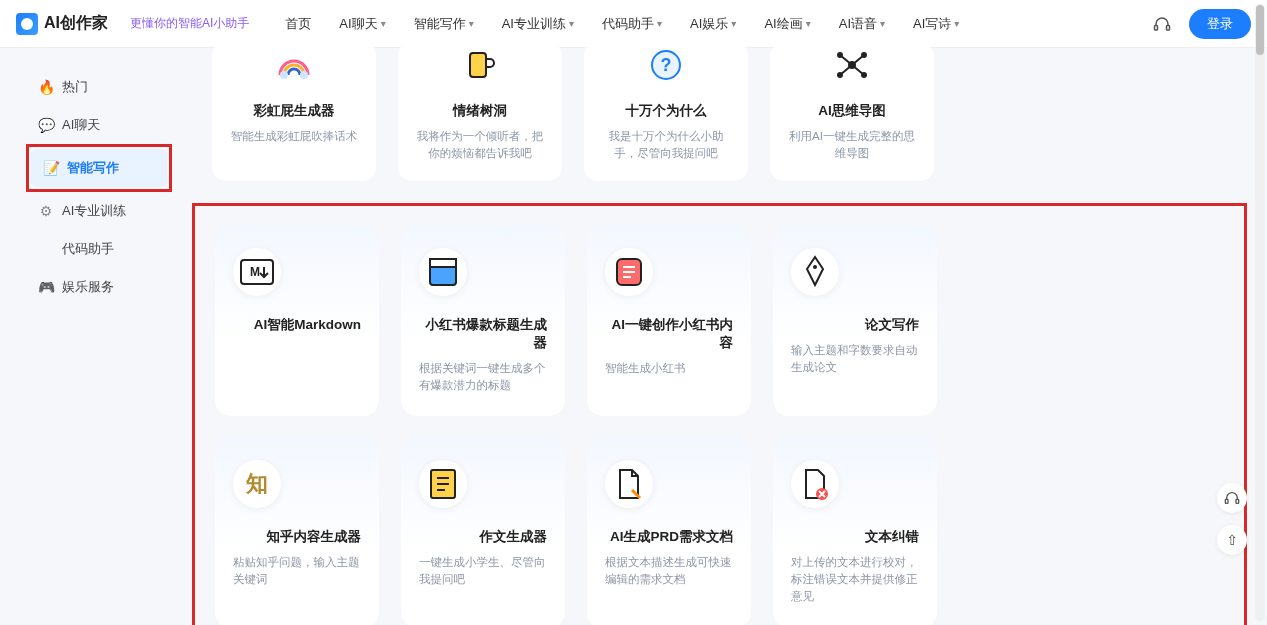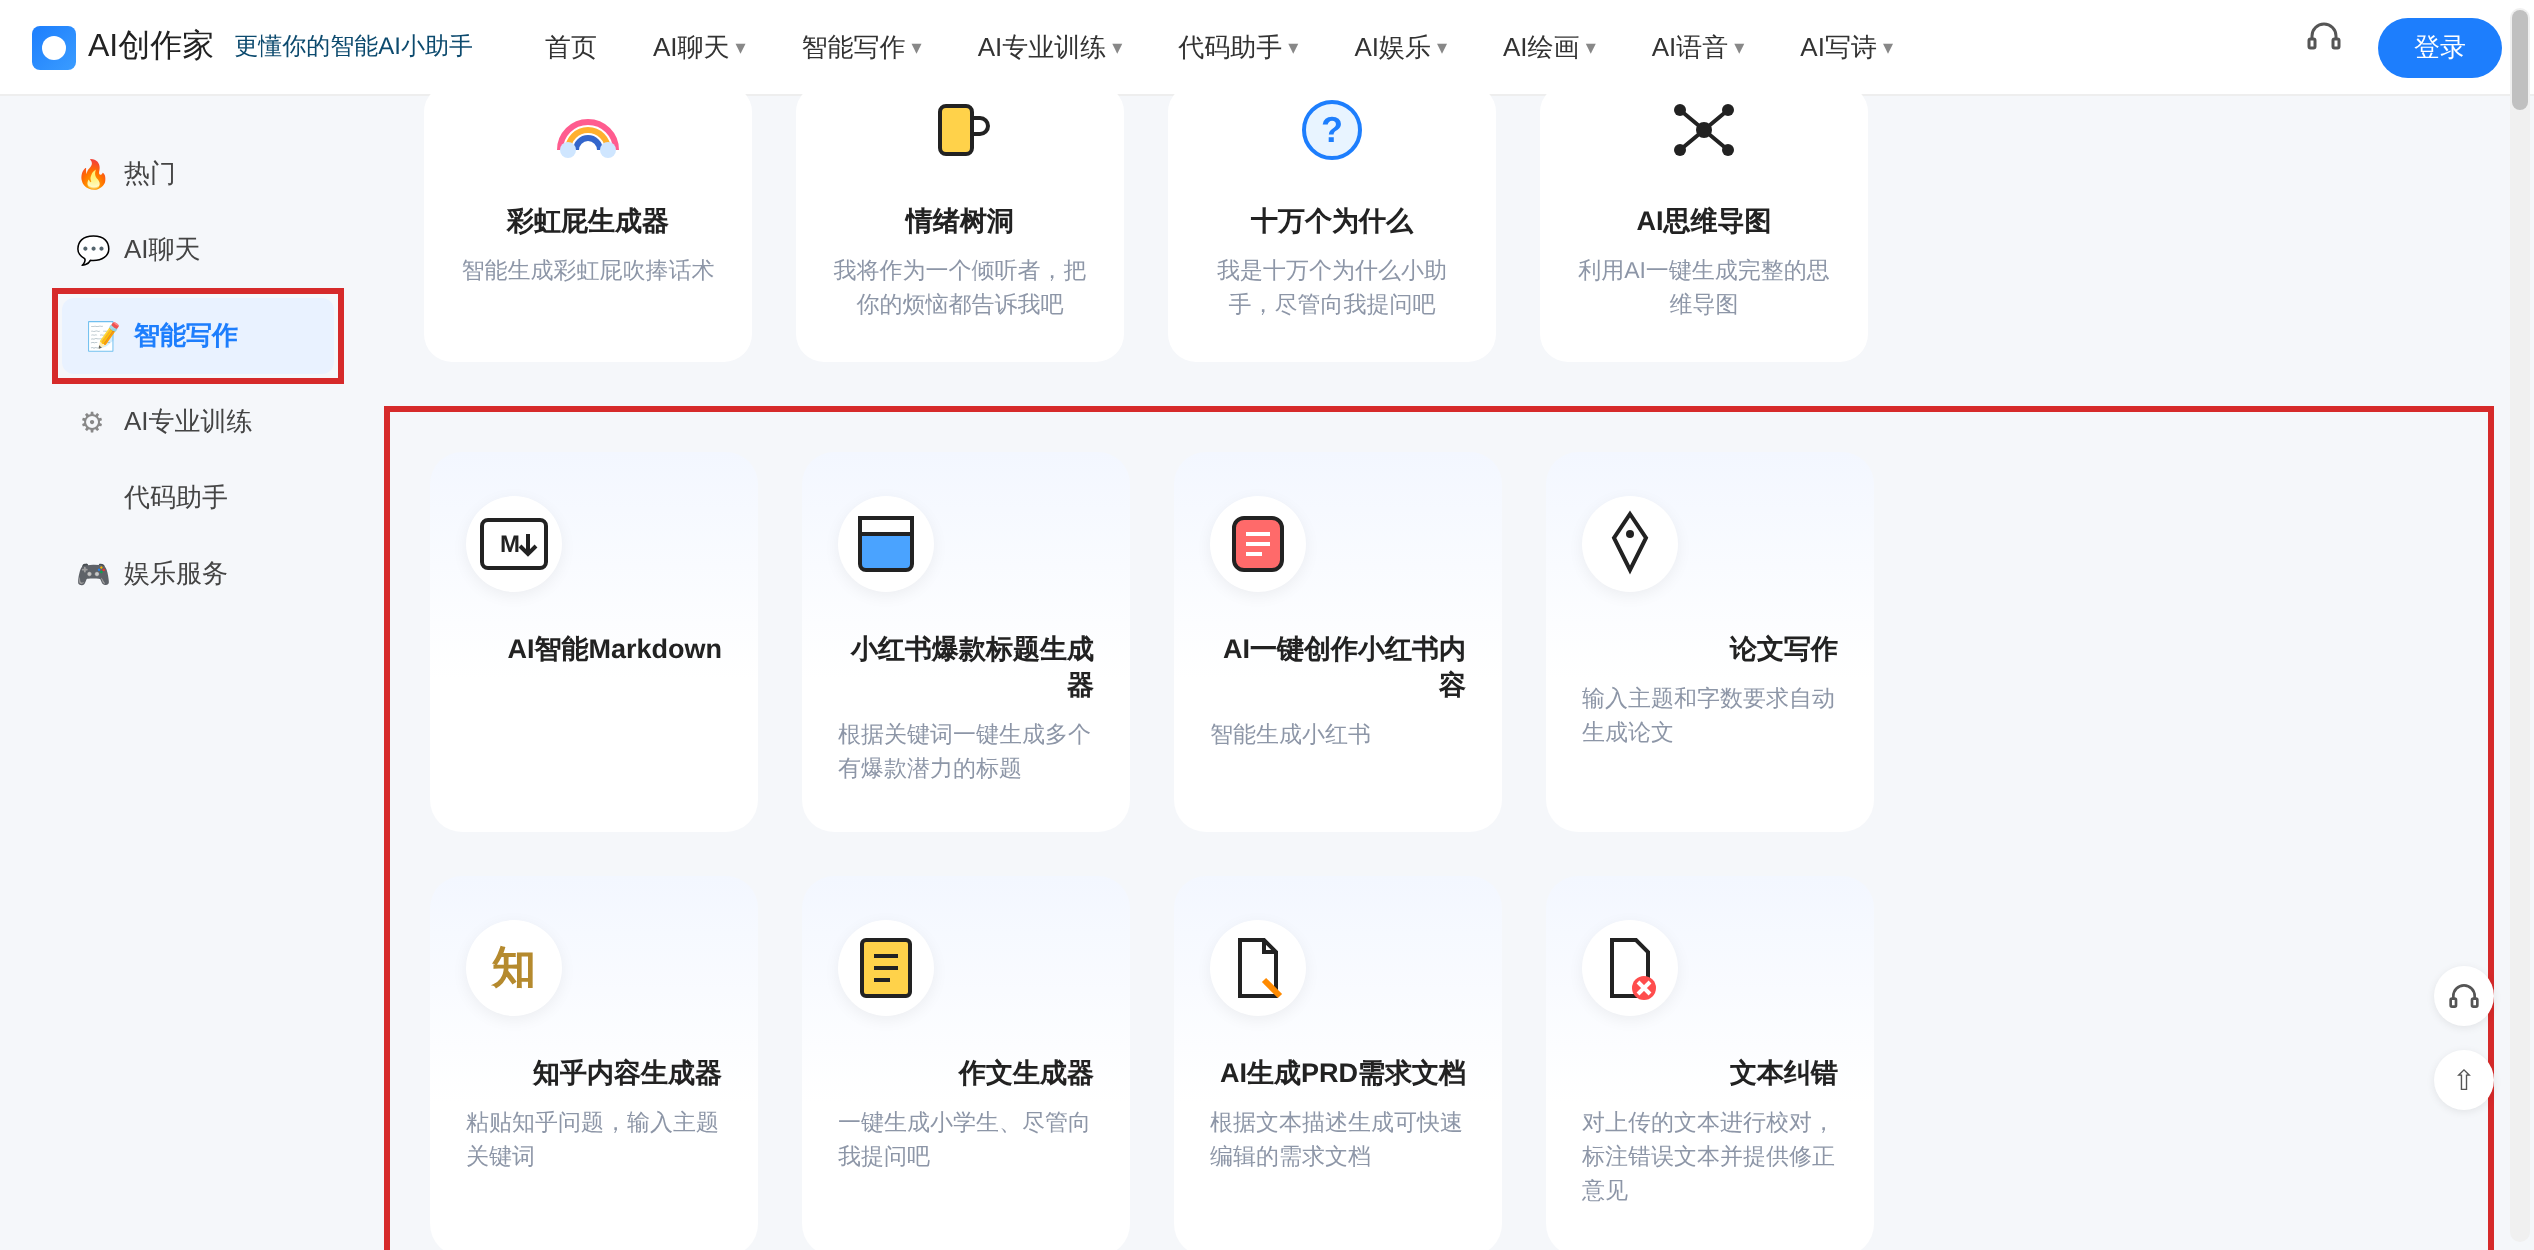--- a/index.html
+++ b/index.html
@@ -1,25 +1,25 @@
 <!DOCTYPE html>
 <html><head>
 <meta charset="utf-8">
 <style>
   * { box-sizing: border-box; margin: 0; padding: 0; }
   body { font-family: -apple-system, "PingFang SC", "Microsoft YaHei", sans-serif; background: #f5f7fa; width: 1267px; height: 625px; overflow: hidden; position: relative; }
   .header { display: flex; align-items: center; height: 48px; background: #fff; border-bottom: 1px solid #eee; padding: 0 16px; }
-  .logo { display: flex; align-items: center; font-weight: 400; font-size: 16px; color: #222; text-align: center; }
+  .logo { display: flex; align-items: center; font-weight: 700; font-size: 16px; color: #222; text-align: center; }
   .logo-icon { width: 22px; height: 22px; background: linear-gradient(135deg,#1d7efd,#3a9cff); border-radius: 4px; margin-right: 6px; position: relative; }
   .logo-icon::after { content:""; position:absolute; top:5px; left:5px; width:12px; height:12px; border-radius:50%; background:#fff; }
-  .tagline { color: #0c4a6e; font-size: 12px; margin-left: 10px; }
+  .tagline { color: #8b5cf6; font-size: 12px; margin-left: 22px; }
   .nav { display: flex; margin-left: 36px; gap: 28px; }
   .nav-item { font-size: 13px; color: #333; cursor: pointer; display: flex; align-items: center; gap: 3px; }
   .chev { font-size: 10px; color: #888; }
-  .hdr-right { margin-left: auto; display: flex; gap: 18px; }
+  .hdr-right { margin-left: auto; display: flex; align-items: center; gap: 18px; }
   .headset { width: 18px; height: 18px; }
   .login-btn { background: #1d7efd; color: #fff; font-size: 13px; padding: 6px 18px; border-radius: 16px; border: none; cursor: pointer; }
   .scroll-wrap { position:absolute; top:4px; right:2px; height:617px; width:10px; background:#f0f0f0; border-radius:5px; }
   .scroll-thumb { background:#c0c0c0; width:8px; height:50px; border-radius:4px; margin:1px auto; }
 
   .main { display: flex; padding: 0 0 0 0; }
   .sidebar { width: 210px; padding: 20px 0 0 26px; }
   .side-item { display: flex; align-items: center; gap: 8px; height: 38px; font-size: 13px; color: #444; cursor: pointer; padding-left: 12px; border-radius: 6px; }
   .side-item.active { background: #e9f2ff; color: #1d7efd; font-weight: 600; }
   .side-box { border: 3px solid #d62a2a; padding: 2px; width: 146px; }

